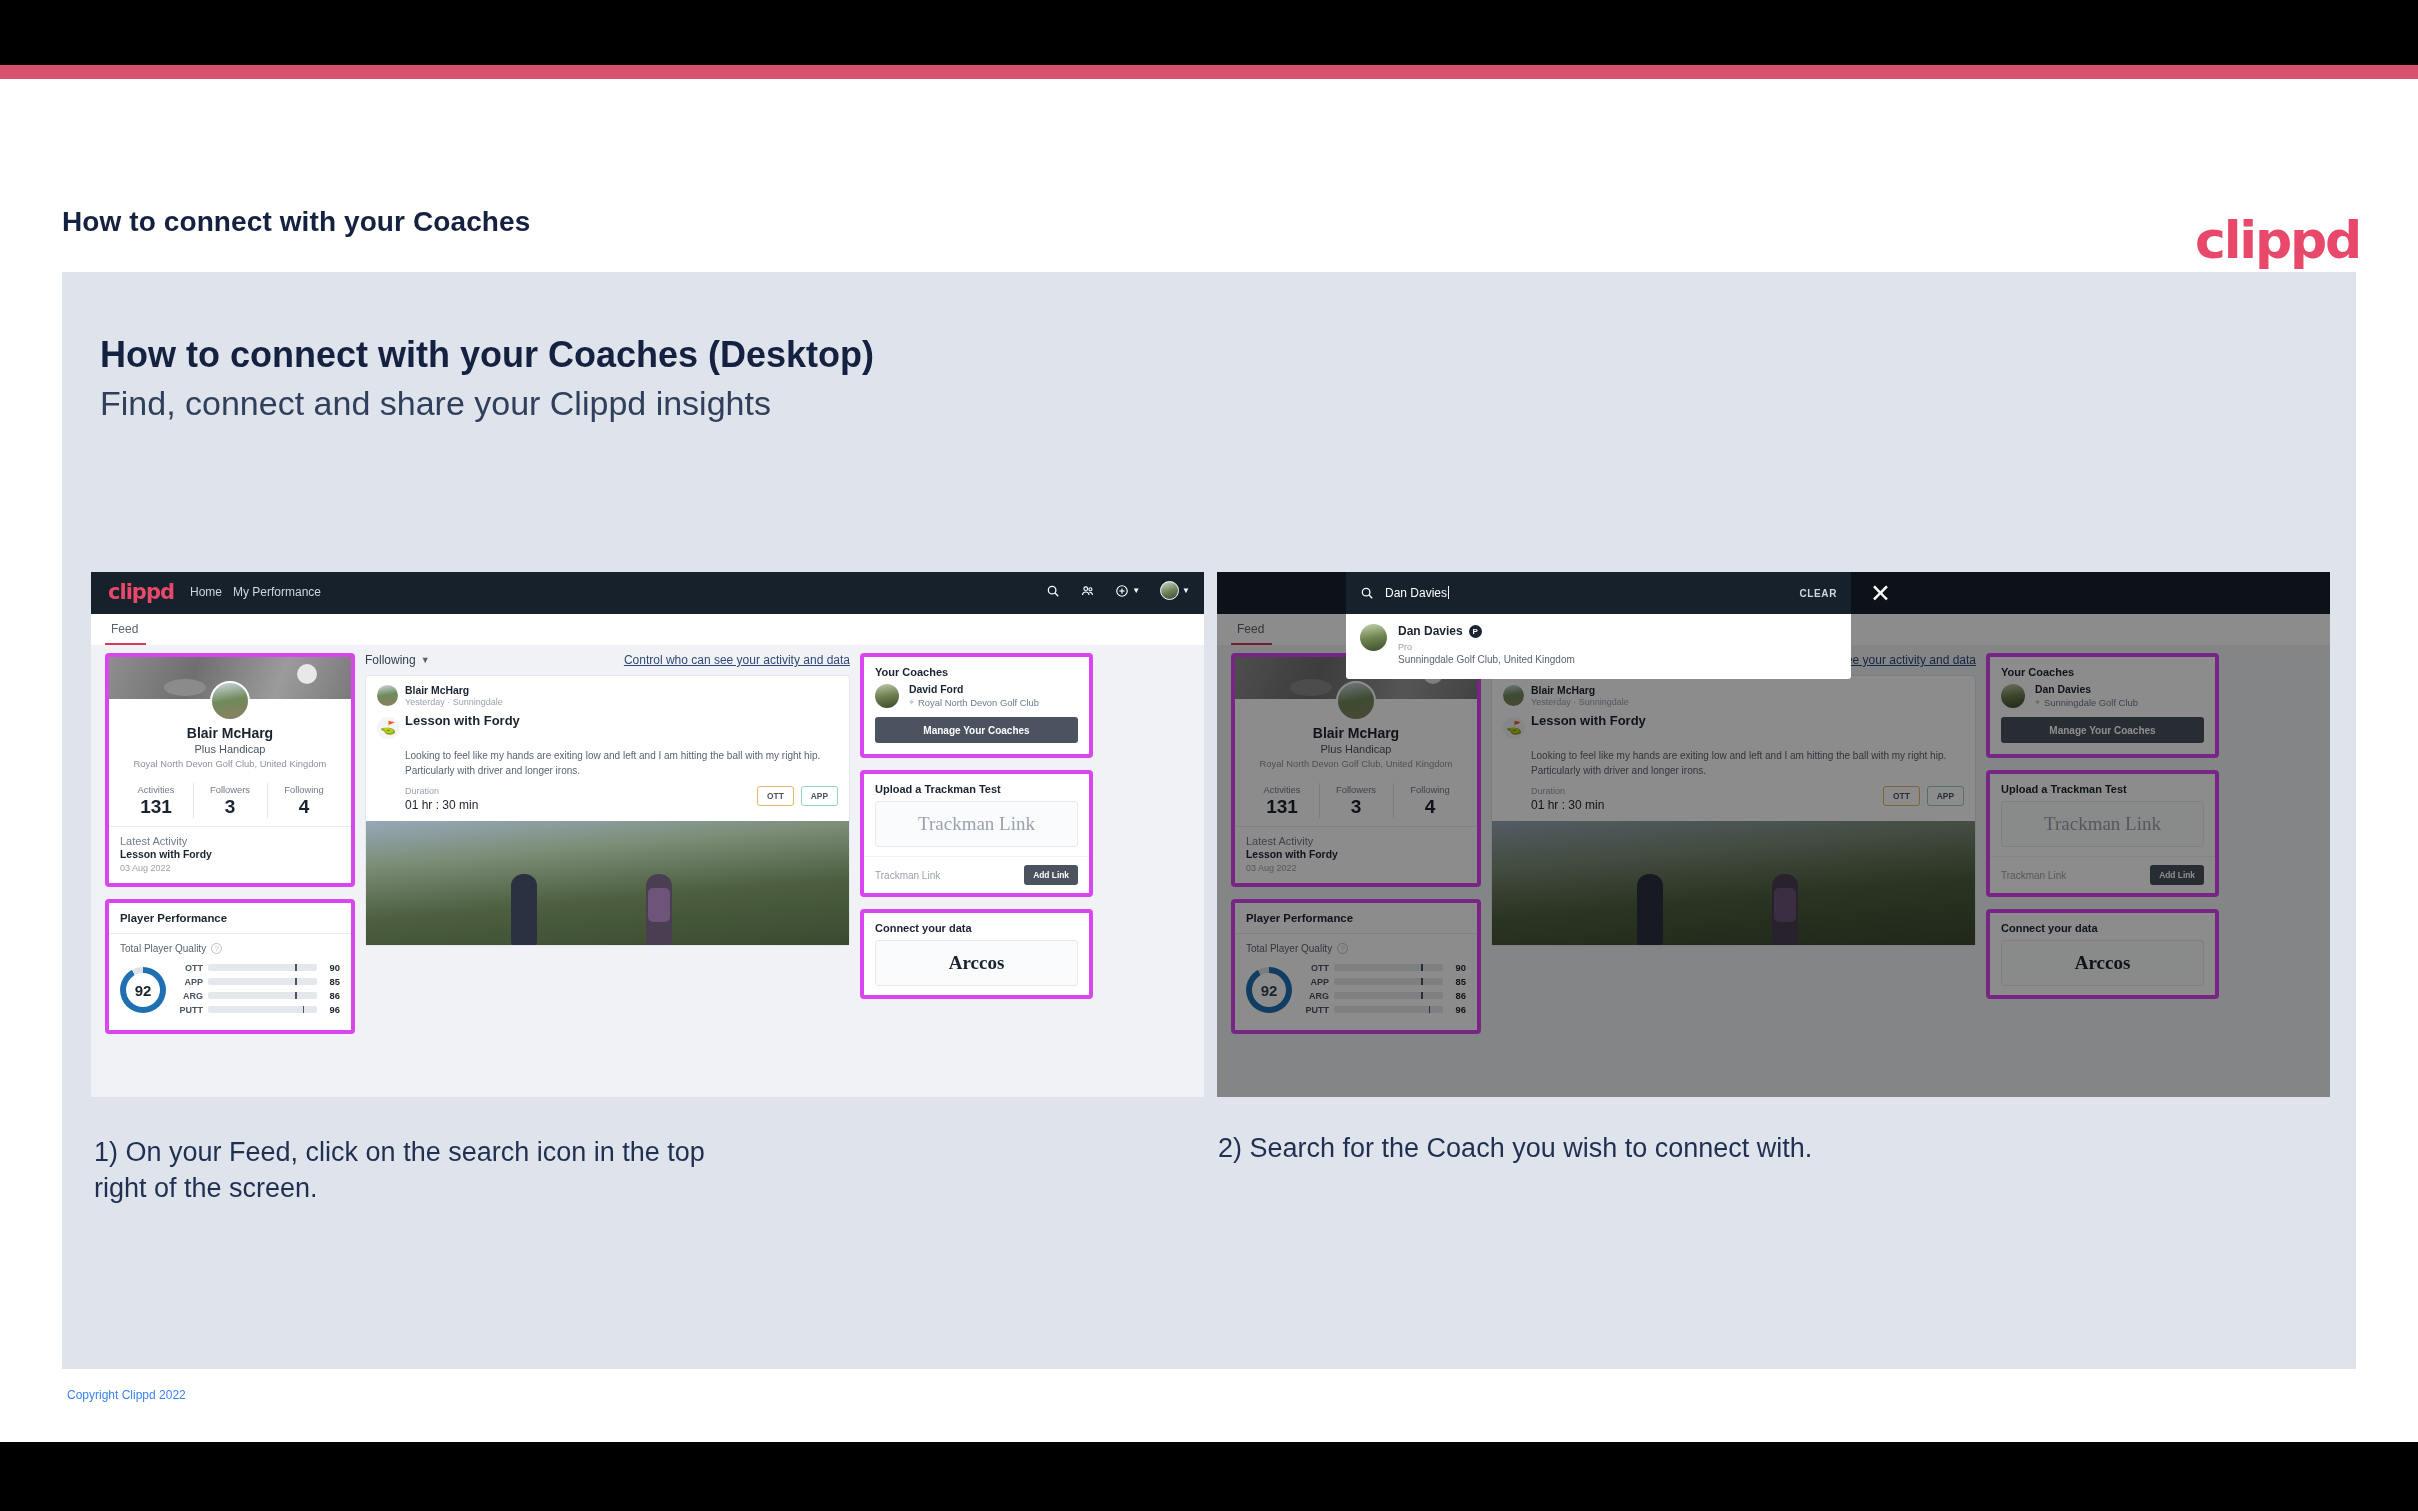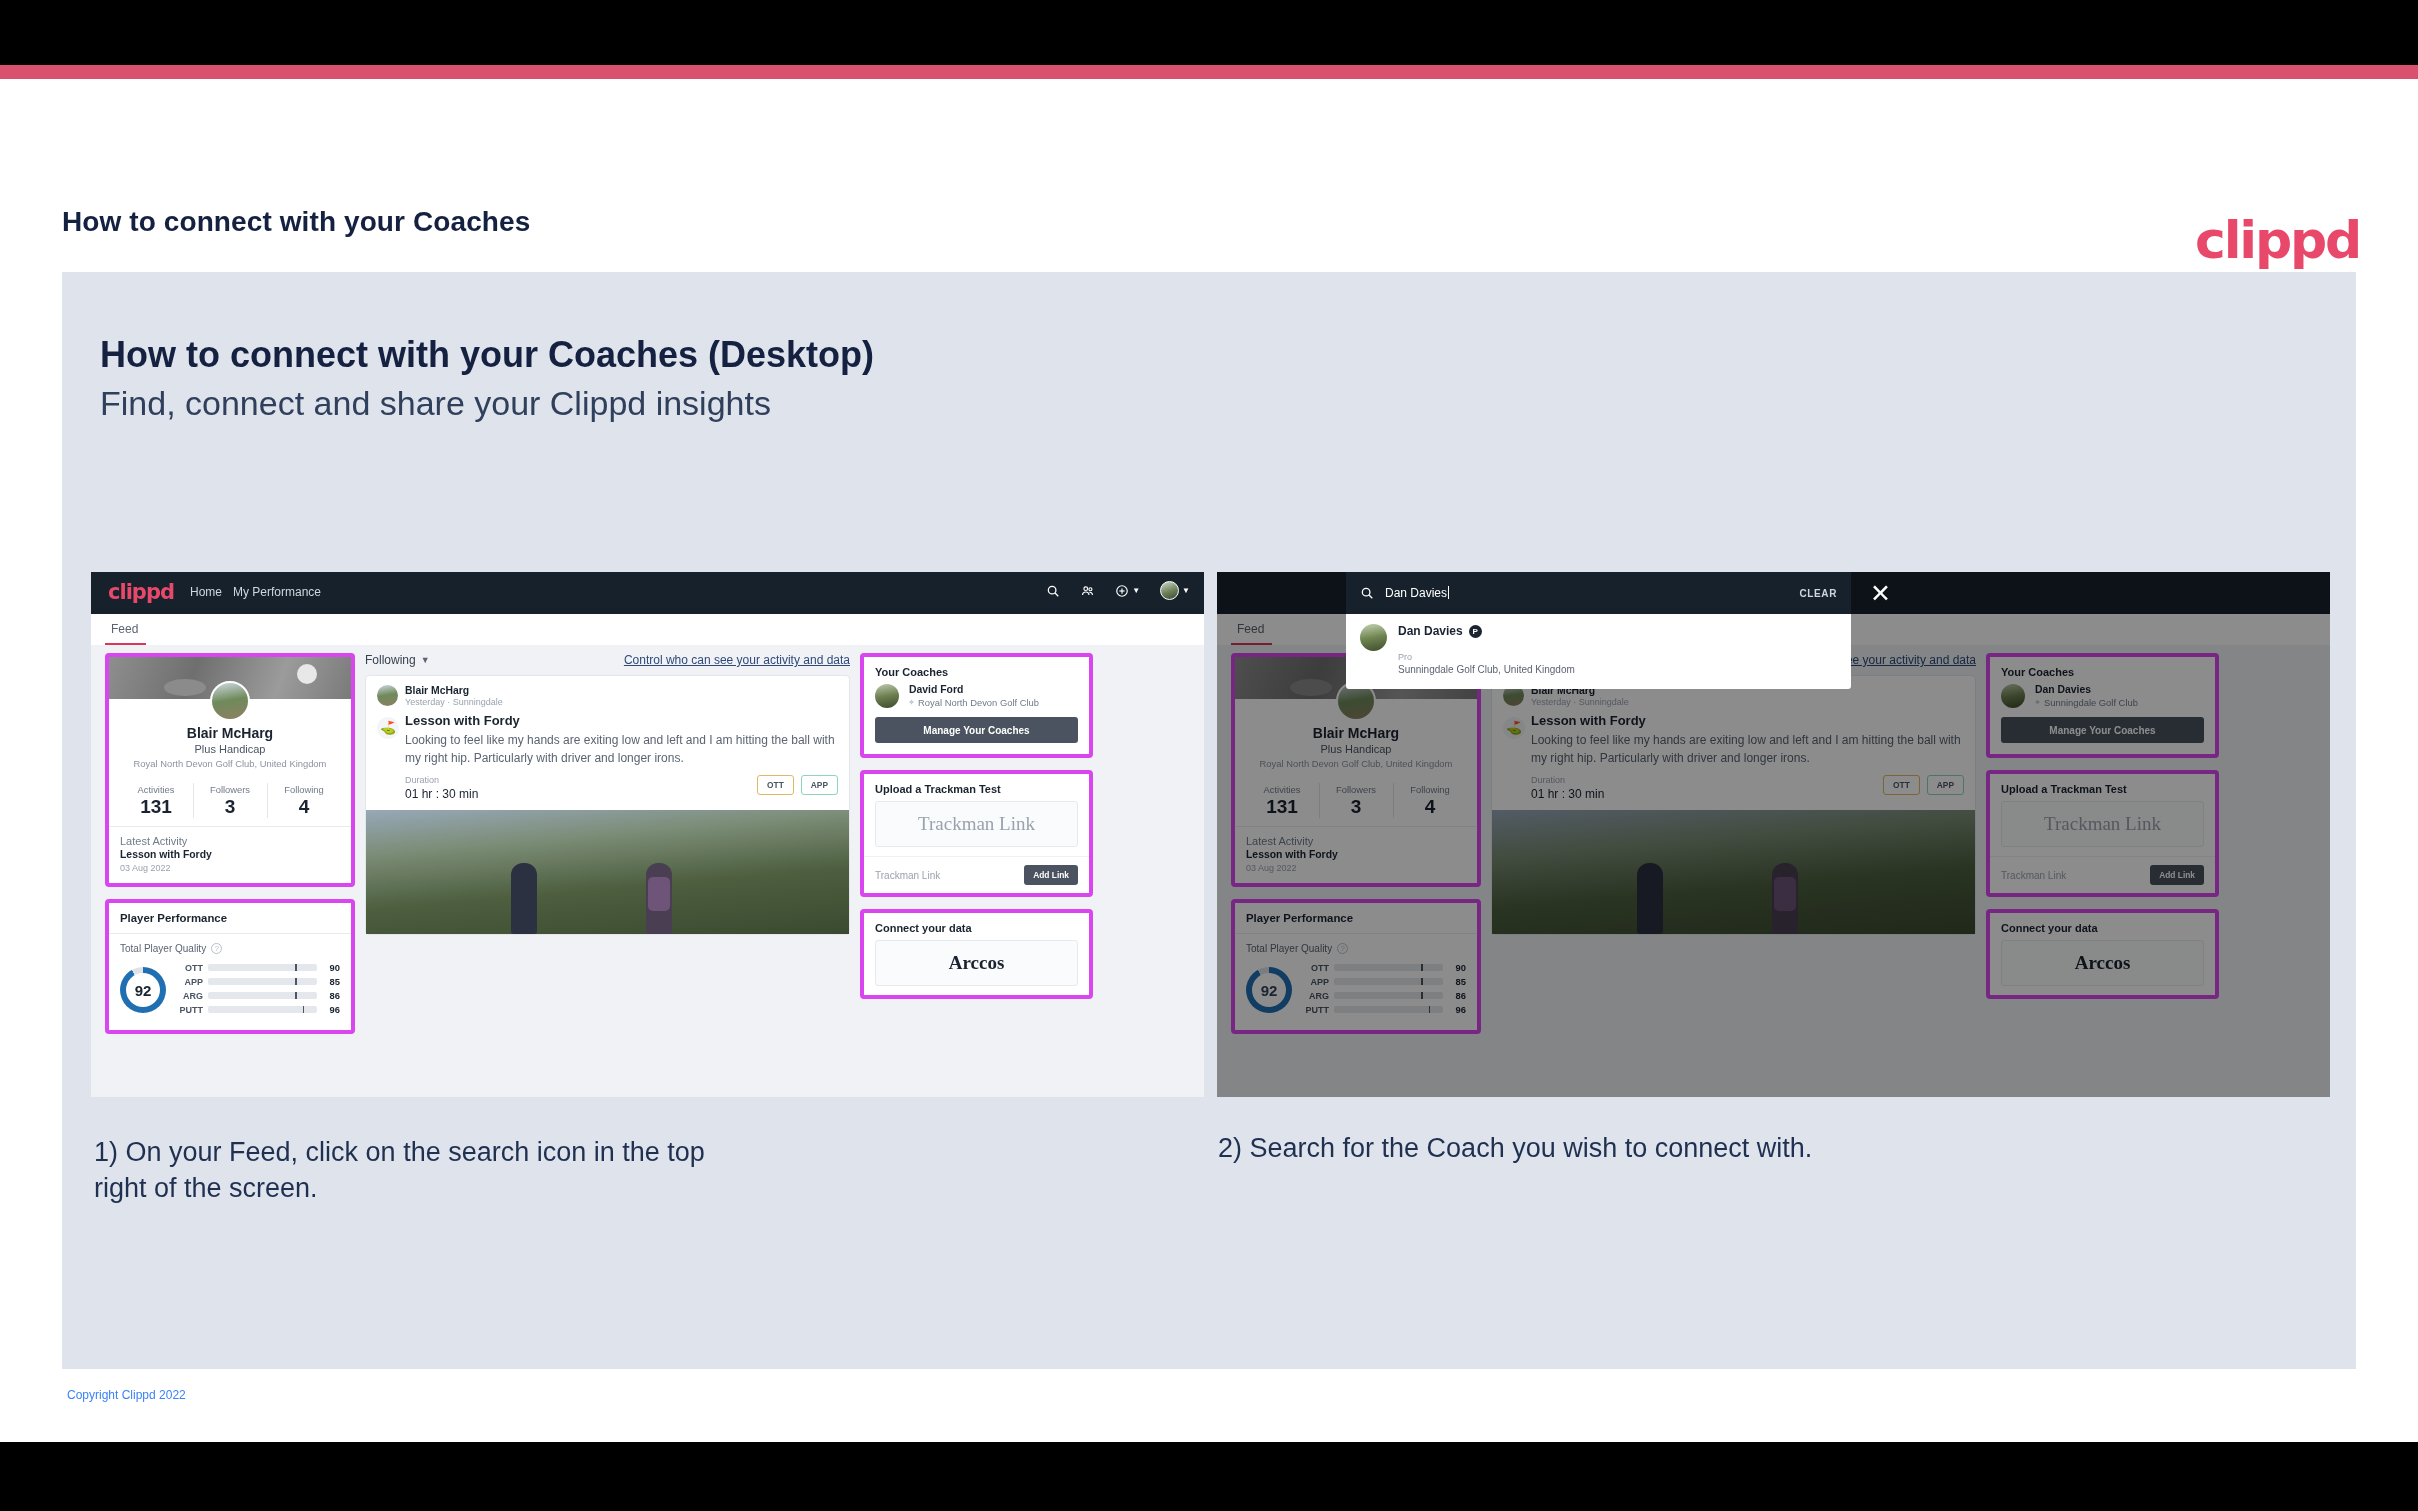--- a/index.html
+++ b/index.html
@@ -134,21 +134,21 @@
   .post { background:#ffffff; border:1px solid #e3e6ea; border-radius:4px; }
   .post-head { display:flex; gap:7px; padding:9px 11px 4px; }
   .post-avatar { width:21px; height:21px; border-radius:50%; flex:none;
     background:linear-gradient(170deg,#cfd9e4 0%,#6f8a5a 48%,#8d8063 100%); }
   .post-author { font-size:10.4px; font-weight:700; color:#1a2330; }
   .post-meta { font-size:9px; color:#9aa2ae; margin-top:1px; }
   .post-body { padding:2px 11px 9px 39px; position:relative; }
   .swing-ico { position:absolute; left:11px; top:6px; width:22px; height:22px; border-radius:50%; background:#f3f5f7;
                color:#b9c0c9; font-size:13px; text-align:center; line-height:22px; }
   .post-title { font-size:13px; font-weight:700; color:#1a2330; }
-  .post-text { font-size:12px; color:#5a6472; line-height:1.5; margin-top:3px; }
+  .post-text { font-size:10px; color:#5a6472; line-height:1.5; margin-top:20px; }
   .post-foot { display:flex; align-items:flex-start; justify-content:space-between; margin-top:8px; }
   .dur-label { font-size:9px; color:#9aa2ae; }
   .dur-value { font-size:12px; color:#1a2330; margin-top:2px; }
   .tags { display:flex; gap:7px; }
   .tag { font-size:8.4px; font-weight:700; padding:4px 9px; border-radius:3px; }
   .tag.ott { border:1px solid #e2b765; color:#4a5463; }
   .tag.app { border:1px solid #8fd3c2; color:#4a5463; }
   .post-photo { height:124px; background:linear-gradient(175deg,#97a8b8 0%,#7b8c76 28%,#4d5f3f 60%,#3a4a30 100%); position:relative; overflow:hidden; }
   .golfer { position:absolute; bottom:0; width:26px; height:71px; background:#2b3140; border-radius:12px 12px 3px 3px; }
   .golfer.a { left:30%; }
@@ -185,21 +185,21 @@
   .caret-bar { display:inline-block; width:1px; height:13px; background:#ffffff; vertical-align:-2px; margin-left:1px; }
   .clear-btn { font-size:10px; font-weight:700; color:#cfd6de; letter-spacing:0.6px; }
   .close-x { position:absolute; left:653px; top:8px; font-size:25px; font-weight:300; color:#ffffff; line-height:26px; }
   .results { position:absolute; left:129px; top:42px; width:505px; background:#ffffff; border-radius:0 0 3px 3px;
              padding:10px 14px 14px; display:flex; gap:11px; }
   .res-avatar { width:27px; height:27px; border-radius:50%; flex:none;
                 background:linear-gradient(170deg,#c6d3b4 0%,#6f8550 50%,#3f4c2f 100%); }
   .res-name { font-size:12px; font-weight:700; color:#1a2330; display:flex; align-items:center; gap:6px; }
   .pro-badge { width:13px; height:13px; border-radius:50%; background:#1a2330; color:#ffffff;
                font-size:8px; line-height:13px; text-align:center; font-weight:700; }
-  .res-role { font-size:9px; color:#9aa2ae; margin-top:14px; }
+  .res-role { font-size:9px; color:#9aa2ae; margin-top:4px; }
   .res-club { font-size:10px; color:#5a6472; margin-top:2px; }
 
   
   .caption { position:absolute; font-size:27px; line-height:1.32; color:#1f3050; }
   #cap1 { left:94px; top:1135px; width:614px; }
   #cap2 { left:1218px; top:1131px; width:614px; }
 </style>
 </head>
 <body>
 

